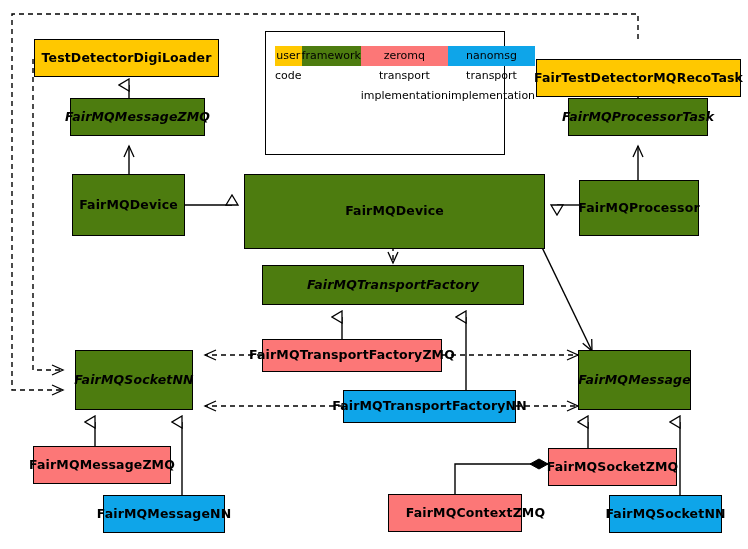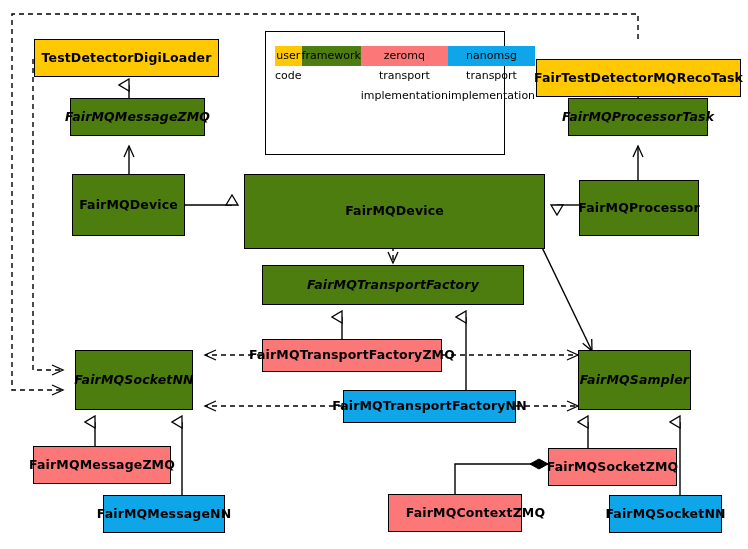--- a/index.html
+++ b/index.html
@@ -155,21 +155,21 @@
   <div class="node fill-framework" style="left:579px; top:180px; width:120px; height:56px;">FairMQProcessor</div>
 
   <div class="node fill-zmq" style="left:262px; top:339px; width:180px; height:33px;">FairMQTransportFactoryZMQ</div>
 
   <div class="node fill-framework italic" style="left:262px; top:265px; width:262px; height:40px;">FairMQTransportFactory</div>
 
   <div class="node fill-nn" style="left:343px; top:390px; width:173px; height:33px;">FairMQTransportFactoryNN</div>
 
   <div class="node fill-framework italic" style="left:75px; top:350px; width:118px; height:60px;">FairMQSocketNN</div>
 
-  <div class="node fill-framework italic" style="left:578px; top:350px; width:113px; height:60px;">FairMQSampler</div>
+  <div class="node fill-framework italic" style="left:578px; top:350px; width:113px; height:60px;">FairMQMessage</div>
 
   <div class="node fill-zmq" style="left:33px; top:446px; width:138px; height:38px;">FairMQMessageZMQ</div>
 
   <div class="node fill-nn" style="left:103px; top:495px; width:122px; height:38px;">FairMQMessageNN</div>
 
   <div class="node fill-zmq" style="left:548px; top:448px; width:129px; height:38px;">FairMQSocketZMQ</div>
 
   <div class="node fill-nn" style="left:609px; top:495px; width:113px; height:38px;">FairMQSocketNN</div>
 
   <div class="node fill-zmq" style="left:388px; top:494px; width:134px; height:38px;padding-left:41px;">FairMQContextZMQ</div>

